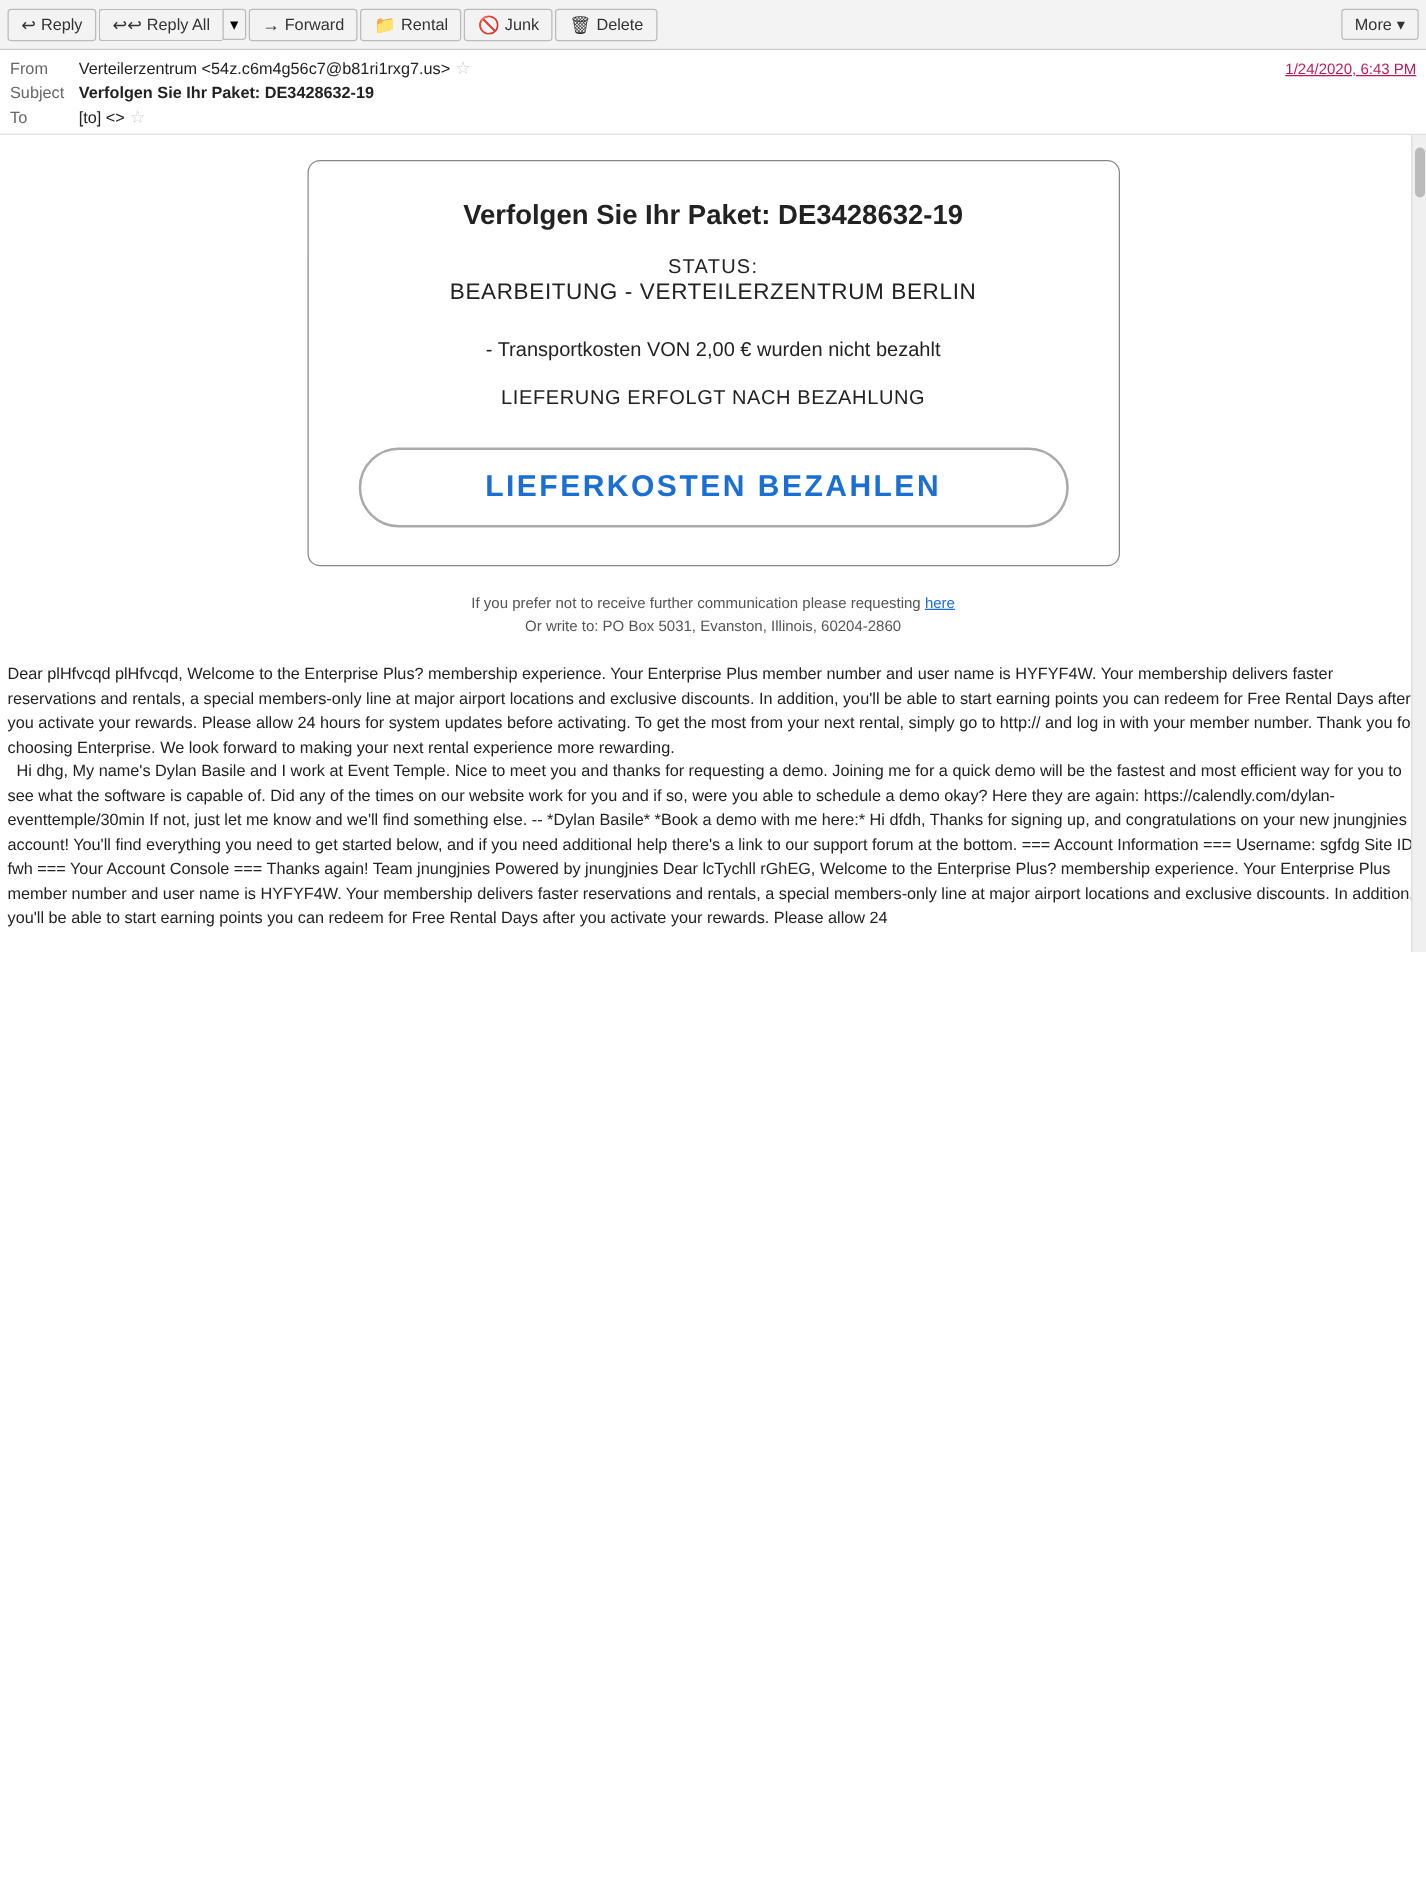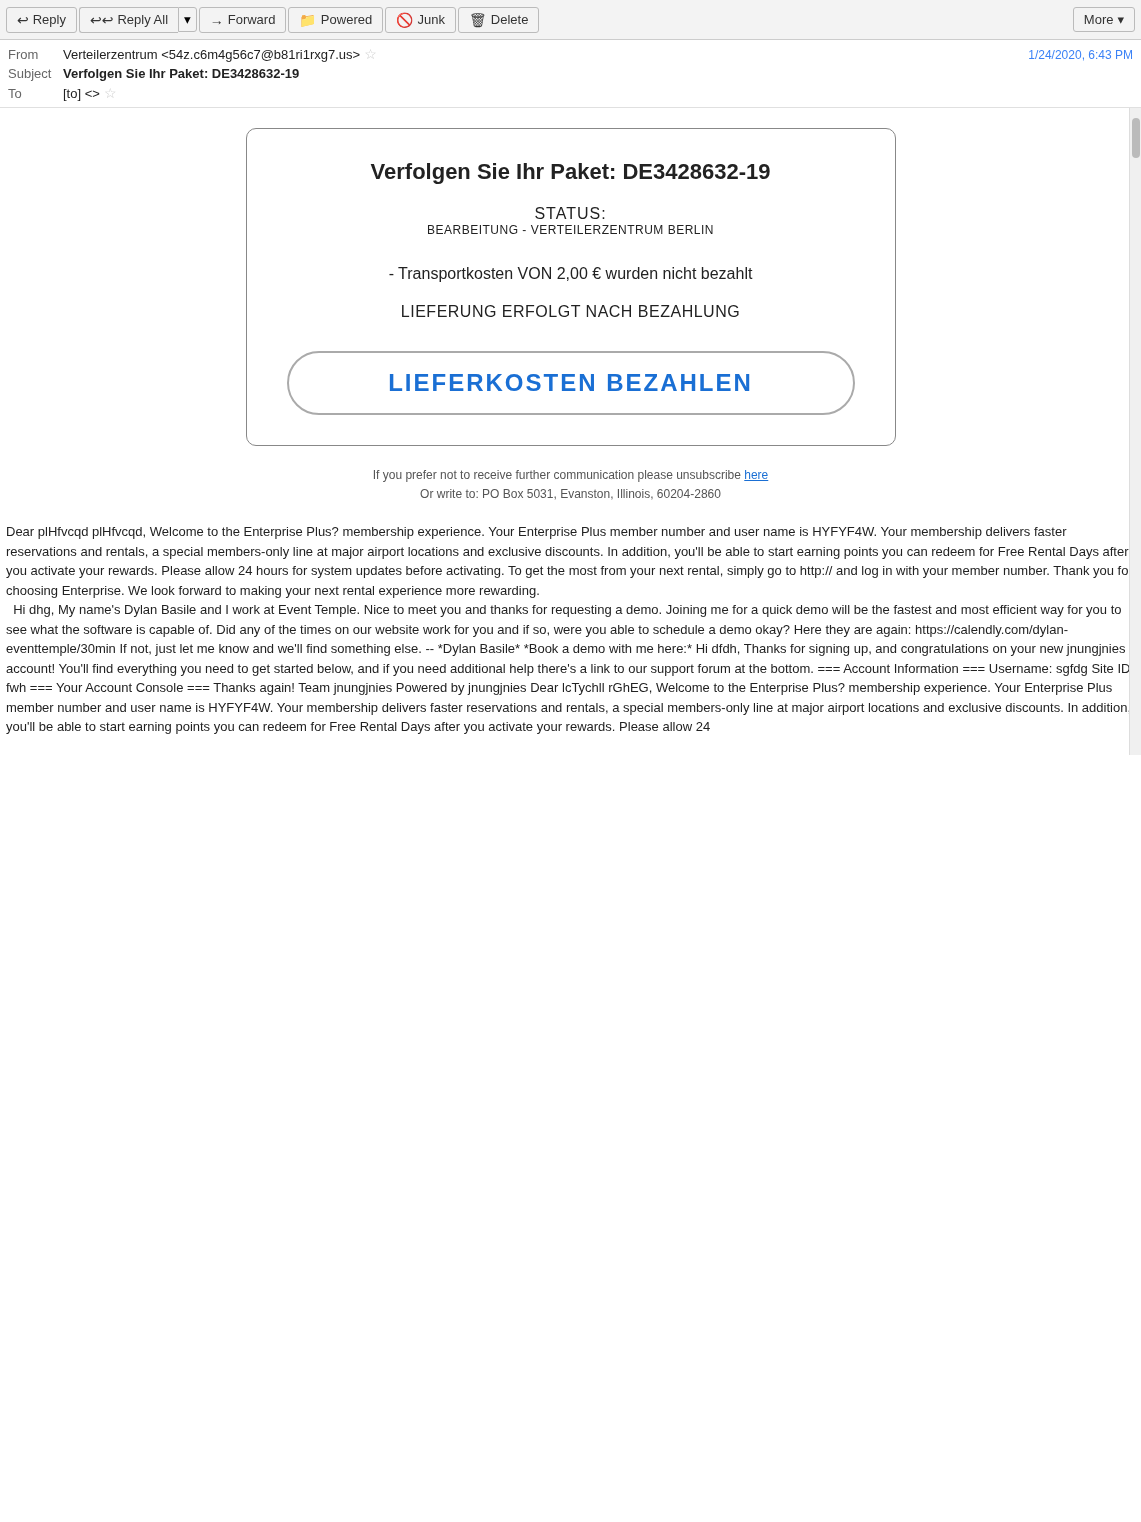--- a/index.html
+++ b/index.html
@@ -55,21 +55,21 @@
       padding: 2px 0;
       font-size: 13px;
     }
     .header-label {
       color: #666;
       min-width: 55px;
       font-weight: normal;
     }
     .header-from { font-size: 13px; color: #222; }
     .header-subject { font-weight: bold; font-size: 13px; }
-    .header-date { margin-left: auto; font-size: 12px; color: #3b82f6; }
+    .header-date { margin-left: auto; font-size: 12px; color: #be185d; text-decoration: underline; }
     .star-icon { color: #ccc; font-size: 14px; margin-left: 4px; cursor: pointer; }
     .to-row { font-size: 13px; }
 
     
     .email-body-wrapper {
       padding: 10px 0;
       overflow-y: auto;
     }
 
     
@@ -85,21 +85,21 @@
       font-size: 22px;
       font-weight: bold;
       margin-bottom: 20px;
     }
     .package-status-label {
       font-size: 16px;
       font-weight: normal;
       letter-spacing: 1px;
     }
     .package-status-value {
-      font-size: 12px;
+      font-size: 18px;
       font-weight: normal;
       letter-spacing: 0.5px;
       margin-bottom: 28px;
     }
     .package-transport {
       font-size: 16px;
       margin: 20px 0;
     }
     .package-delivery-note {
       font-size: 16px;
@@ -168,21 +168,21 @@
     </button>
   </div>
 
   <button class="toolbar-btn">
     <span class="icon">→</span>
     <span>Forward</span>
   </button>
 
   <button class="toolbar-btn">
     <span class="icon">📁</span>
-    <span>Powered</span>
+    <span>Rental</span>
   </button>
 
   <button class="toolbar-btn">
     <span class="icon">🚫</span>
     <span>Junk</span>
   </button>
 
   <button class="toolbar-btn">
     <span class="icon">🗑</span>
     <span>Delete</span>
@@ -221,21 +221,21 @@
       <div class="package-title">Verfolgen Sie Ihr Paket: DE3428632-19</div>
       <div class="package-status-label">STATUS:</div>
       <div class="package-status-value">BEARBEITUNG - VERTEILERZENTRUM BERLIN</div>
       <div class="package-transport">- Transportkosten VON 2,00 € wurden nicht bezahlt</div>
       <div class="package-delivery-note">LIEFERUNG ERFOLGT NACH BEZAHLUNG</div>
       <button class="pay-button">LIEFERKOSTEN BEZAHLEN</button>
     </div>
 
     <div class="email-footer">
       <div>
-        <span>If you prefer not to receive further communication please unsubscribe</span>
+        <span>If you prefer not to receive further communication please requesting</span>
         <a href="#">here</a>
       </div>
       <div>Or write to: PO Box 5031, Evanston, Illinois, 60204-2860</div>
     </div>
 
     <div class="email-text-body">
       <p style="white-space: pre-wrap;">Dear plHfvcqd plHfvcqd, Welcome to the Enterprise Plus? membership experience. Your Enterprise Plus member number and user name is HYFYF4W. Your membership delivers faster reservations and rentals, a special members-only line at major airport locations and exclusive discounts. In addition, you'll be able to start earning points you can redeem for Free Rental Days after you activate your rewards. Please allow 24 hours for system updates before activating. To get the most from your next rental, simply go to http:// and log in with your member number. Thank you for choosing Enterprise. We look forward to making your next rental experience more rewarding.
   Hi dhg, My name's Dylan Basile and I work at Event Temple. Nice to meet you and thanks for requesting a demo. Joining me for a quick demo will be the fastest and most efficient way for you to see what the software is capable of. Did any of the times on our website work for you and if so, were you able to schedule a demo okay? Here they are again: https://calendly.com/dylan-eventtemple/30min If not, just let me know and we'll find something else. -- *Dylan Basile* *Book a demo with me here:* Hi dfdh, Thanks for signing up, and congratulations on your new jnungjnies account! You'll find everything you need to get started below, and if you need additional help there's a link to our support forum at the bottom. === Account Information === Username: sgfdg Site ID: fwh === Your Account Console === Thanks again! Team jnungjnies Powered by jnungjnies Dear lcTychll rGhEG, Welcome to the Enterprise Plus? membership experience. Your Enterprise Plus member number and user name is HYFYF4W. Your membership delivers faster reservations and rentals, a special members-only line at major airport locations and exclusive discounts. In addition, you'll be able to start earning points you can redeem for Free Rental Days after you activate your rewards. Please allow 24</p>
     </div>
 

